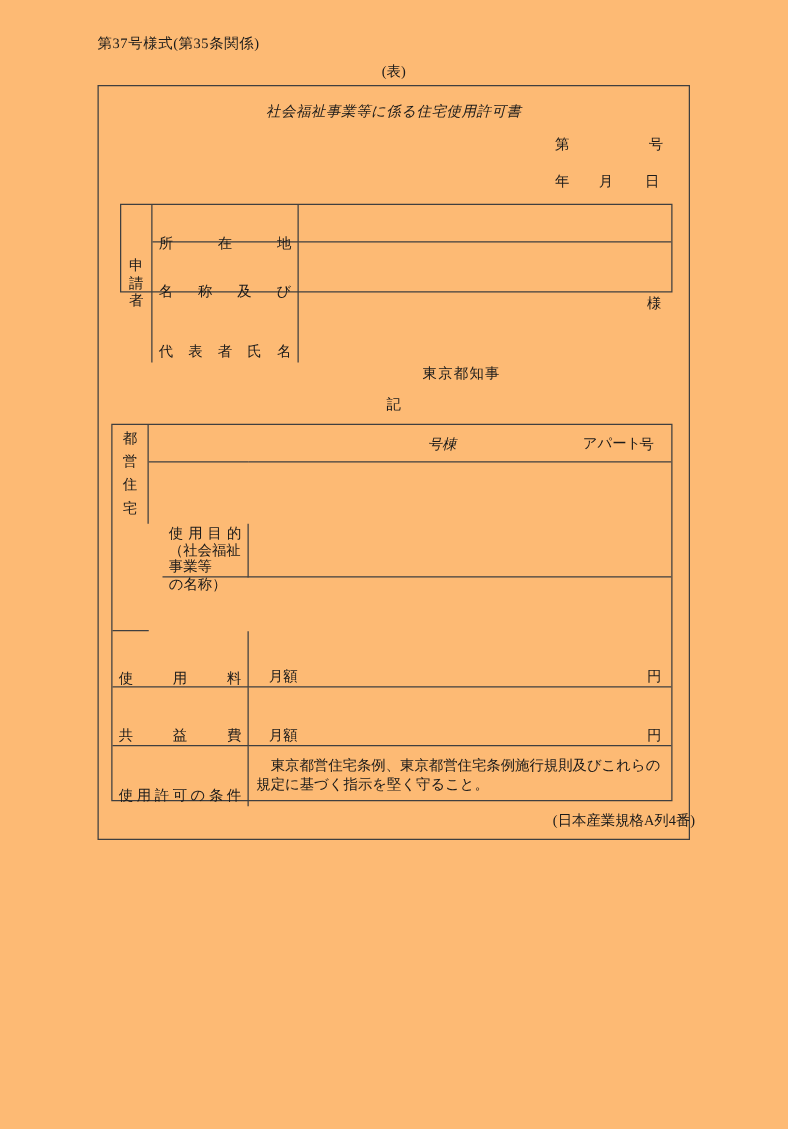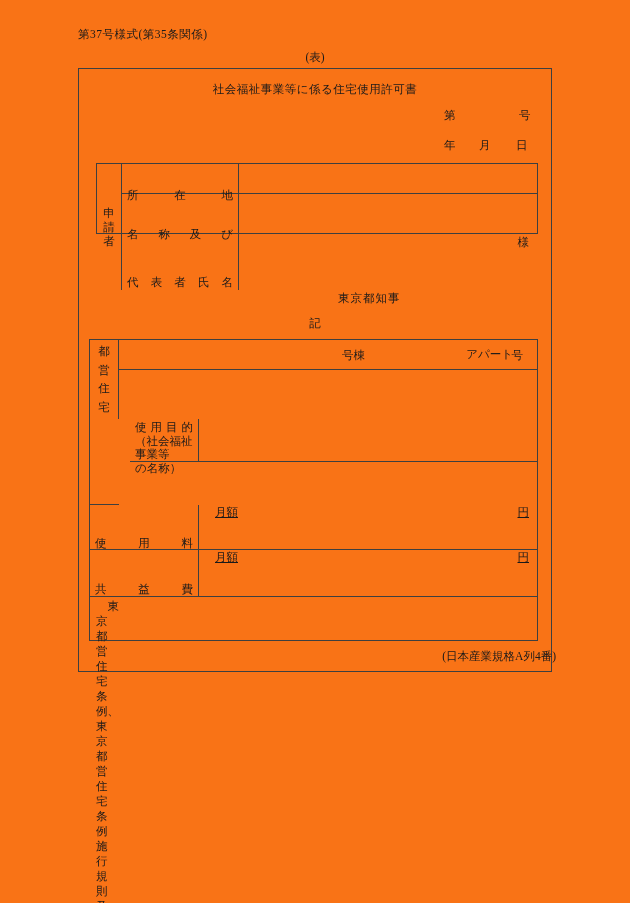--- a/index.html
+++ b/index.html
@@ -3,31 +3,31 @@
 <meta charset="utf-8">
 <style>
   * { box-sizing: border-box; margin: 0; padding: 0; }
   html, body { background: #ffffff; }
   body {
     width: 630px; height: 903px;
     font-family: "Liberation Serif", "DejaVu Serif", serif;
     font-size: 11.5px;
     color: #1a1a1a;
   }
-  .sheet { position: relative; width: 630px; height: 903px; background: #f97316; overflow: hidden; }
+  .sheet { position: relative; width: 630px; height: 903px; background: #fdba74; overflow: hidden; }
   .abs { position: absolute; }
 
   .form-number { left: 78px; top: 27px; letter-spacing: 0.5px; }
   .side-label { left: 0; right: 0; top: 50px; text-align: center; }
 
   .outer-box {
     left: 78px; top: 68px; width: 474px; height: 604px;
     border: 1px solid #3f3f3f;
   }
-  .doc-title { left: 0; right: 0; top: 13px; text-align: center; letter-spacing: 0.5px; }
+  .doc-title { left: 0; right: 0; top: 13px; text-align: center; letter-spacing: 0.5px; font-style: italic; }
 
   .num-line { top: 39px; left: 0; right: 0; height: 14px; }
   .num-line .p1 { position: absolute; left: 365px; }
   .num-line .p2 { position: absolute; left: 440px; }
   .date-line { top: 69px; left: 0; right: 0; height: 14px; }
   .date-line .y { position: absolute; left: 365px; }
   .date-line .m { position: absolute; left: 400px; }
   .date-line .d { position: absolute; left: 437px; }
 
   
@@ -69,26 +69,26 @@
   }
   .housing-group {
     grid-column: 1; grid-row: 1 / 3;
     display: flex; flex-direction: column;
     align-items: center; justify-content: space-between;
     padding: 5px 0; line-height: 13px;
   }
   .span2 { grid-column: 1 / 3; }
   .purpose-label { display: block; padding: 2px 5px 0 5px; line-height: 13.5px; margin-left: 40px; }
   .purpose-label .jl { text-align: justify; text-align-last: justify; display: block; }
-  .fee-value { display: flex; align-items: flex-start; text-decoration: underline; }
+  .fee-value { display: flex; align-items: flex-end; }
   .fee-value .monthly { padding-left: 16px; }
   .fee-value .yen { margin-left: auto; padding-right: 8px; }
   .unit-cell { position: relative; }
   .unit-cell .apart { position: absolute; right: 24px; top: 7px; }
-  .unit-cell .bldg { position: absolute; left: 143px; bottom: 6px; }
+  .unit-cell .bldg { position: absolute; left: 143px; bottom: 6px; font-style: italic; }
   .unit-cell .unit { position: absolute; right: 14px; bottom: 6px; }
   .cond-value { display: flex; flex-direction: column; justify-content: center; padding: 2px 6px; }
   .cond-value p { text-indent: 1em; line-height: 15px; }
 
   .paper-note { right: 74px; top: 649px; }
 </style>
 </head>
 <body>
 
 <div class="sheet">
@@ -169,20 +169,23 @@
       </div>
 
       <div class="cell span2 bR bB jlabel">
         <div class="jl">共益費</div>
       </div>
       <div class="cell bB fee-value">
         <span class="monthly">月額</span>
         <span class="yen">円</span>
       </div>
 
+      <div class="cell span2 bR jlabel">
+        <div class="jl">使用許可の条件</div>
+      </div>
       <div class="cell cond-value">
         <p>東京都営住宅条例、東京都営住宅条例施行規則及びこれらの規定に基づく指示を堅く守ること。</p>
       </div>
     </div>
 
   </div>
 
   <div class="abs paper-note">(日本産業規格A列4番)</div>
 
 </div>

